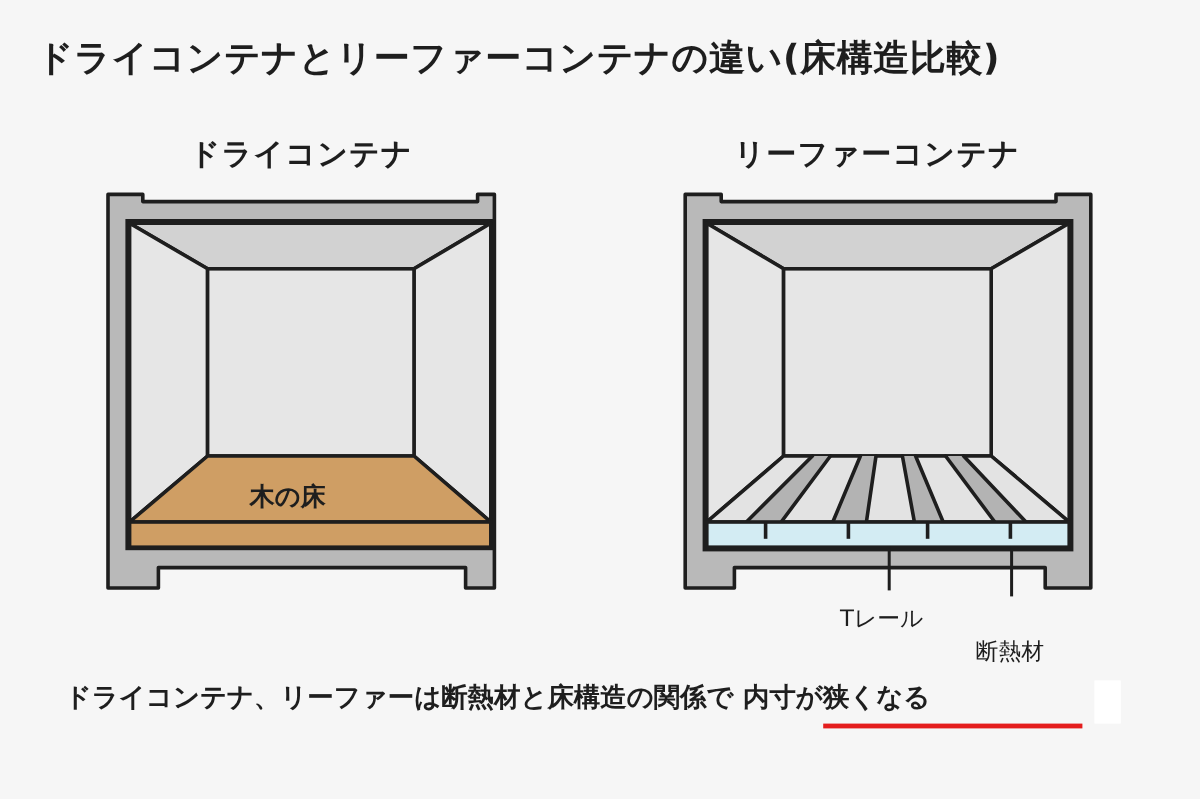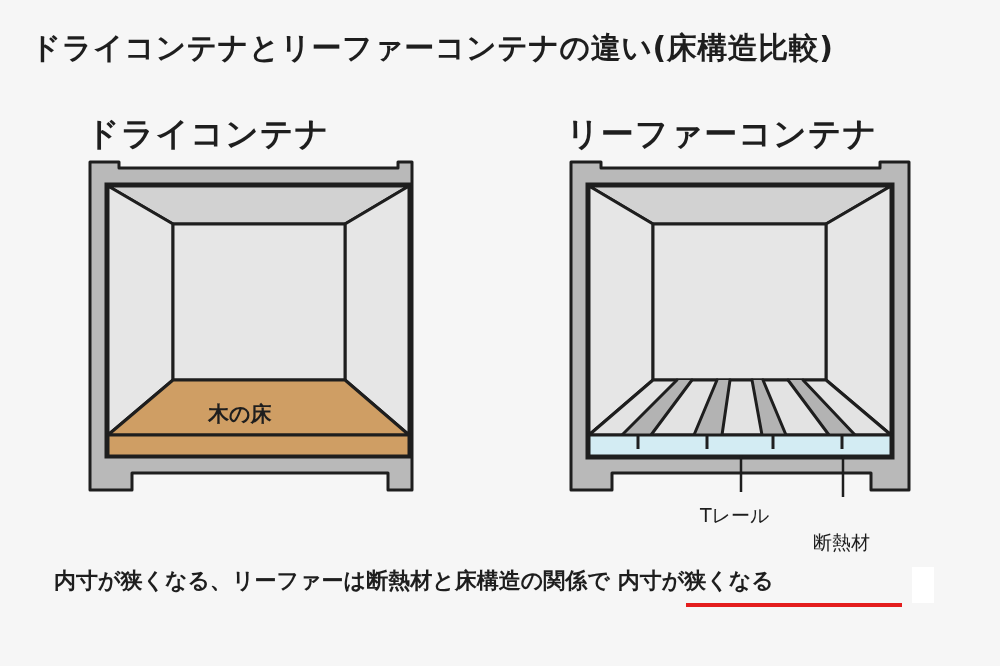--- a/index.html
+++ b/index.html
@@ -9,22 +9,22 @@
     font-family: "DejaVu Sans", "Liberation Sans", sans-serif;
     color: #1e1e1e;
     position: relative;
   }
   .title {
     position: absolute; left: 0; top: 28px; width: 864px;
     text-align: center; font-size: 30px; font-weight: bold;
     letter-spacing: 0.5px;
   }
   .sub {
-    position: absolute; top: 112px; font-size: 33px; font-weight: bold;
-    width: 330px; letter-spacing: 1px;
+    position: absolute; top: 112px; font-size: 25px; font-weight: bold;
+    text-align: center; width: 330px; letter-spacing: 1px;
   }
   .sub.left { left: 86px; }
   .sub.right { left: 566px; }
   svg.diagram { position: absolute; left: 0; top: 0; }
   .caption {
     position: absolute; left: 54px; top: 566px;
     font-size: 22px; font-weight: bold; white-space: nowrap;
   }
   .caption .emph { margin-left: 8px; position: relative; margin-top: 28px; }
   .underline {
@@ -111,16 +111,16 @@
     <line x1="843" y1="455" x2="843" y2="497" stroke="#1e1e1e" stroke-width="2.5"></line>
   </g>
 </svg>
 
 <div class="floor-label">木の床</div>
 
 <div class="label" style="left:700px; top:503px;">Tレール</div>
 <div class="label" style="left:813px; top:530px;">断熱材</div>
 
 <div class="caption">
-  <span>内寸が狭くなる、リーファーは断熱材と床構造の関係で</span><span class="emph">内寸が狭くなる</span>
+  <span>ドライコンテナ、リーファーは断熱材と床構造の関係で</span><span class="emph">内寸が狭くなる</span>
 </div>
 <div class="underline"></div>
 <div class="blank-box"></div>
 
 </body></html>

